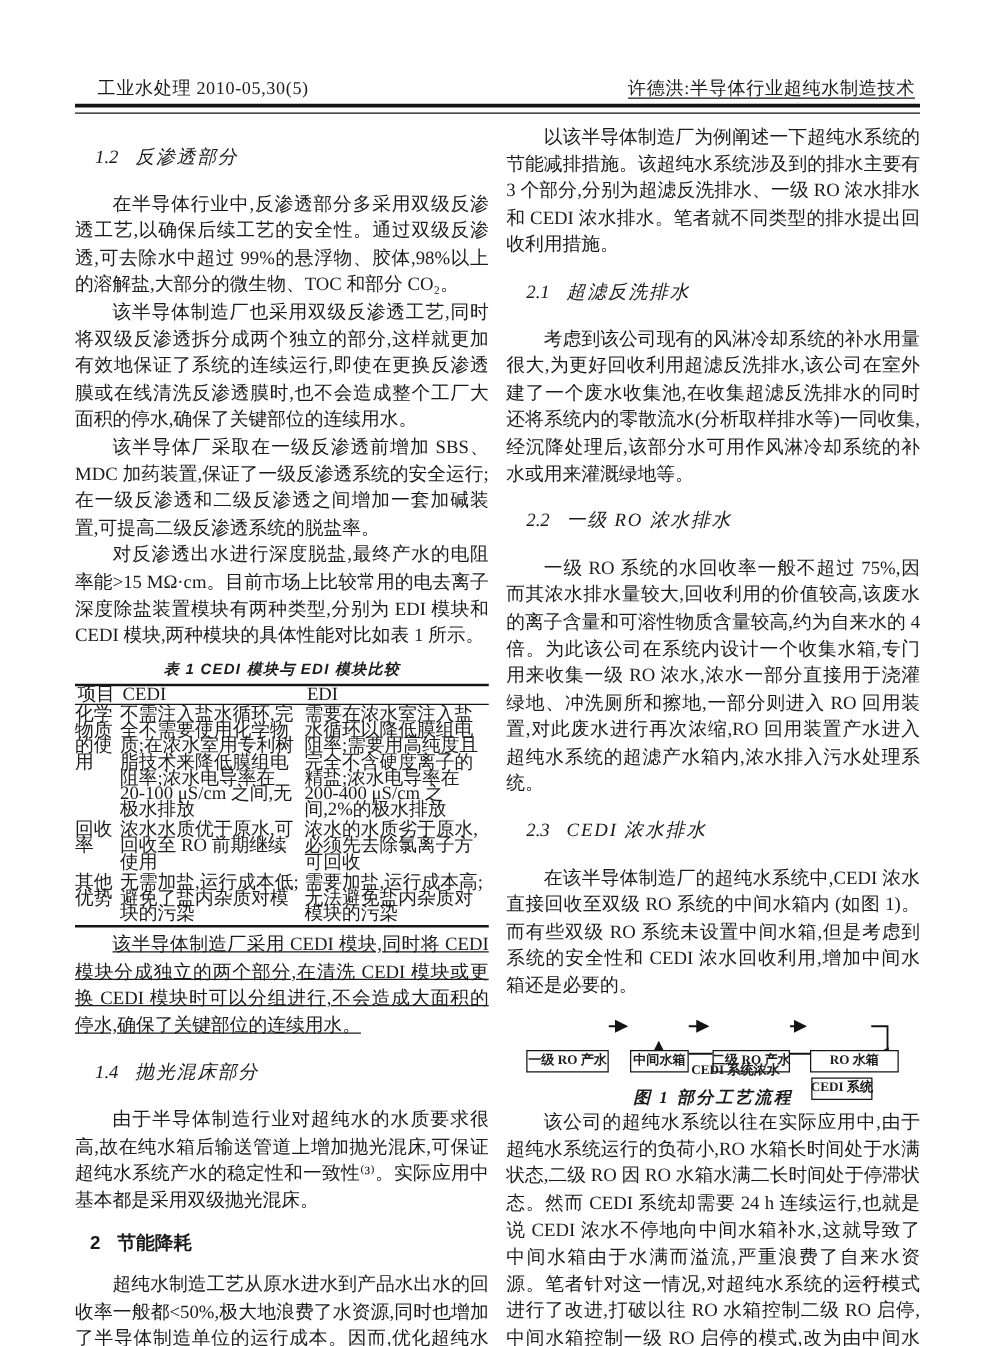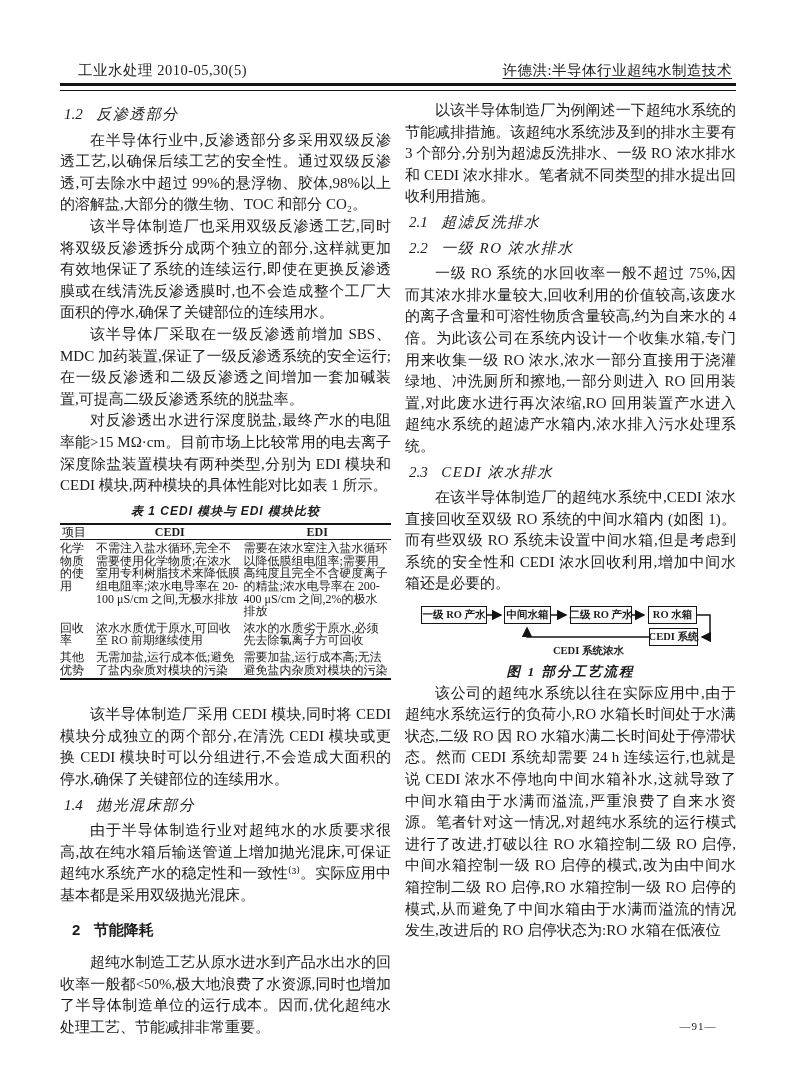--- a/index.html
+++ b/index.html
@@ -16,44 +16,44 @@
     font-size:14.5px;letter-spacing:0.5px;
   }
   .rh-right{text-decoration:underline;text-underline-offset:3px;}
   .rule-thick{position:absolute;top:83px;left:60px;width:676px;height:3px;background:#141414;}
   .rule-thin{position:absolute;top:90px;left:60px;width:676px;height:1px;background:#141414;}
   
   .cols{position:absolute;top:100px;left:60px;width:676px;display:flex;gap:14px;}
   .col{width:331px;font-size:15px;line-height:21.6px;text-align:justify;}
   p.body{margin:0;text-indent:2em;}
   p.cont{margin:0;text-indent:0;}
-  .sec-head{margin:4px;font-size:15px;line-height:21.6px;font-weight:normal;}
+  .sec-head{margin:16px;font-size:15px;line-height:21.6px;font-weight:normal;}
   .sec-head .num{margin-right:0.9em;font-style:italic;}
   .sec-head .ttl{font-style:italic;letter-spacing:1.5px;}
   .sec-head-bold{margin:12px;font-size:15px;line-height:21.6px;font-weight:bold;
     font-family:"Liberation Sans","DejaVu Sans",sans-serif;}
   .sec-head-bold .num{margin-right:0.9em;}
   
   .tbl-caption{text-align:center;font-weight:bold;letter-spacing:1px;
     font-family:"Liberation Sans","DejaVu Sans",sans-serif;
     font-size:12px;line-height:15px;margin:7px 0 4px;font-style:italic;}
   table.cmp{width:100%;border-collapse:collapse;table-layout:fixed;
-    font-size:12px;line-height:12.6px;text-align:left;
+    font-size:15px;line-height:12.6px;text-align:left;
     border-top:2px solid #141414;border-bottom:2px solid #141414;}
   table.cmp th{font-weight:normal;border-bottom:1px solid #141414;padding:1px 2px;}
-  table.cmp th.c{text-align:center;font-weight:bold;}
+  table.cmp th.c{text-align:left;}
   table.cmp td{vertical-align:top;padding:2px 2px 2px 0;}
   table.cmp .w-item{width:32px;}
   
   .figure{margin-top:6px;}
   .flow{position:relative;width:330px;height:50px;}
   .flow svg{position:absolute;left:0;top:0;}
   .fbox{position:absolute;height:18px;box-sizing:border-box;border:1.5px solid #141414;
     background:#fff;display:flex;align-items:center;justify-content:center;
-    font-size:10.5px;font-weight:bold;white-space:nowrap;}
+    font-size:10.5px;font-weight:bold;white-space:nowrap;margin-top:28px;}
   .flow-label{position:absolute;left:148px;top:39px;font-size:10.5px;font-weight:bold;
     font-family:Liberation Serif, serif;}
   .fig-caption{text-align:center;font-weight:bold;font-style:italic;
     font-size:13.5px;letter-spacing:2px;margin:10px 0 0;}
   
   .page-num{position:absolute;top:1020px;left:648px;width:100px;text-align:center;
     font-size:11px;letter-spacing:1px;}
 </style>
 </head>
 <body>
@@ -99,36 +99,37 @@
             <td>浓水的水质劣于原水,必须先去除氯离子方可回收</td>
           </tr>
           <tr>
             <td>其他优势</td>
             <td>无需加盐,运行成本低;避免了盐内杂质对模块的污染</td>
             <td>需要加盐,运行成本高;无法避免盐内杂质对模块的污染</td>
           </tr>
         </tbody>
       </table>
 
-      <p class="body" style="margin-top:24px;">该半导体制造厂采用 CEDI 模块,同时将 CEDI 模块分成独立的两个部分,在清洗 CEDI 模块或更换 CEDI 模块时可以分组进行,不会造成大面积的停水,确保了关键部位的连续用水。</p>
+      <p class="body" style="margin-top:4px;text-decoration:underline;">该半导体制造厂采用 CEDI 模块,同时将 CEDI 模块分成独立的两个部分,在清洗 CEDI 模块或更换 CEDI 模块时可以分组进行,不会造成大面积的停水,确保了关键部位的连续用水。</p>
       <h3 class="sec-head">
         <span class="num">1.4</span><span class="ttl">抛光混床部分</span>
       </h3>
       <p class="body">由于半导体制造行业对超纯水的水质要求很高,故在纯水箱后输送管道上增加抛光混床,可保证超纯水系统产水的稳定性和一致性⁽³⁾。实际应用中基本都是采用双级抛光混床。</p>
       <h2 class="sec-head-bold">
         <span class="num">2</span><span>节能降耗</span>
       </h2>
       <p class="body">超纯水制造工艺从原水进水到产品水出水的回收率一般都&lt;50%,极大地浪费了水资源,同时也增加了半导体制造单位的运行成本。因而,优化超纯水处理工艺、节能减排非常重要。</p>
     </div>
 
     <div class="col">
       <p class="body">以该半导体制造厂为例阐述一下超纯水系统的节能减排措施。该超纯水系统涉及到的排水主要有 3 个部分,分别为超滤反洗排水、一级 RO 浓水排水和 CEDI 浓水排水。笔者就不同类型的排水提出回收利用措施。</p>
       <h3 class="sec-head">
         <span class="num">2.1</span><span class="ttl">超滤反洗排水</span>
       </h3>
+      <p class="body">考虑到该公司现有的风淋冷却系统的补水用量很大,为更好回收利用超滤反洗排水,该公司在室外建了一个废水收集池,在收集超滤反洗排水的同时还将系统内的零散流水(分析取样排水等)一同收集,经沉降处理后,该部分水可用作风淋冷却系统的补水或用来灌溉绿地等。</p>
       <h3 class="sec-head">
         <span class="num">2.2</span><span class="ttl">一级 RO 浓水排水</span>
       </h3>
       <p class="body">一级 RO 系统的水回收率一般不超过 75%,因而其浓水排水量较大,回收利用的价值较高,该废水的离子含量和可溶性物质含量较高,约为自来水的 4 倍。为此该公司在系统内设计一个收集水箱,专门用来收集一级 RO 浓水,浓水一部分直接用于浇灌绿地、冲洗厕所和擦地,一部分则进入 RO 回用装置,对此废水进行再次浓缩,RO 回用装置产水进入超纯水系统的超滤产水箱内,浓水排入污水处理系统。</p>
       <h3 class="sec-head">
         <span class="num">2.3</span><span class="ttl">CEDI 浓水排水</span>
       </h3>
       <p class="body">在该半导体制造厂的超纯水系统中,CEDI 浓水直接回收至双级 RO 系统的中间水箱内 (如图 1)。而有些双级 RO 系统未设置中间水箱,但是考虑到系统的安全性和 CEDI 浓水回收利用,增加中间水箱还是必要的。</p>
 
       <div class="figure">
@@ -141,21 +142,21 @@
             </defs>
             <line x1="82" y1="14" x2="96" y2="14" stroke="#141414" stroke-width="1.5" marker-end="url(#ah)"></line>
             <line x1="146" y1="14" x2="161" y2="14" stroke="#141414" stroke-width="1.5" marker-end="url(#ah)"></line>
             <line x1="227" y1="14" x2="239" y2="14" stroke="#141414" stroke-width="1.5" marker-end="url(#ah)"></line>
             <path d="M292,14 L305,14 L305,36 L297,36" fill="none" stroke="#141414" stroke-width="1.5" marker-end="url(#ah)"></path>
             <path d="M244,36 L122,36 L122,27" fill="none" stroke="#141414" stroke-width="1.5" marker-end="url(#ah)"></path>
           </svg>
           <div class="fbox" style="left:16px;top:5px;width:66px;">一级 RO 产水</div>
           <div class="fbox" style="left:99px;top:5px;width:47px;">中间水箱</div>
           <div class="fbox" style="left:165px;top:5px;width:62px;">二级 RO 产水</div>
-          <div class="fbox" style="left:243px;top:5px;width:49px;">RO 水箱</div>
+          <div class="fbox" style="left:243px;top:5px;width:71px;">RO 水箱</div>
           <div class="fbox" style="left:244px;top:27px;width:49px;">CEDI 系统</div>
           <div class="flow-label">CEDI 系统浓水</div>
         </div>
         <div class="fig-caption">图 1  部分工艺流程</div>
       </div>
 
       <p class="body">该公司的超纯水系统以往在实际应用中,由于超纯水系统运行的负荷小,RO 水箱长时间处于水满状态,二级 RO 因 RO 水箱水满二长时间处于停滞状态。然而 CEDI 系统却需要 24 h 连续运行,也就是说 CEDI 浓水不停地向中间水箱补水,这就导致了中间水箱由于水满而溢流,严重浪费了自来水资源。笔者针对这一情况,对超纯水系统的运行模式进行了改进,打破以往 RO 水箱控制二级 RO 启停,中间水箱控制一级 RO 启停的模式,改为由中间水箱控制二级 RO 启停,RO 水箱控制一级 RO 启停的模式,从而避免了中间水箱由于水满而溢流的情况发生,改进后的 RO 启停状态为:RO 水箱在低液位</p>
     </div>
   </div>
 

